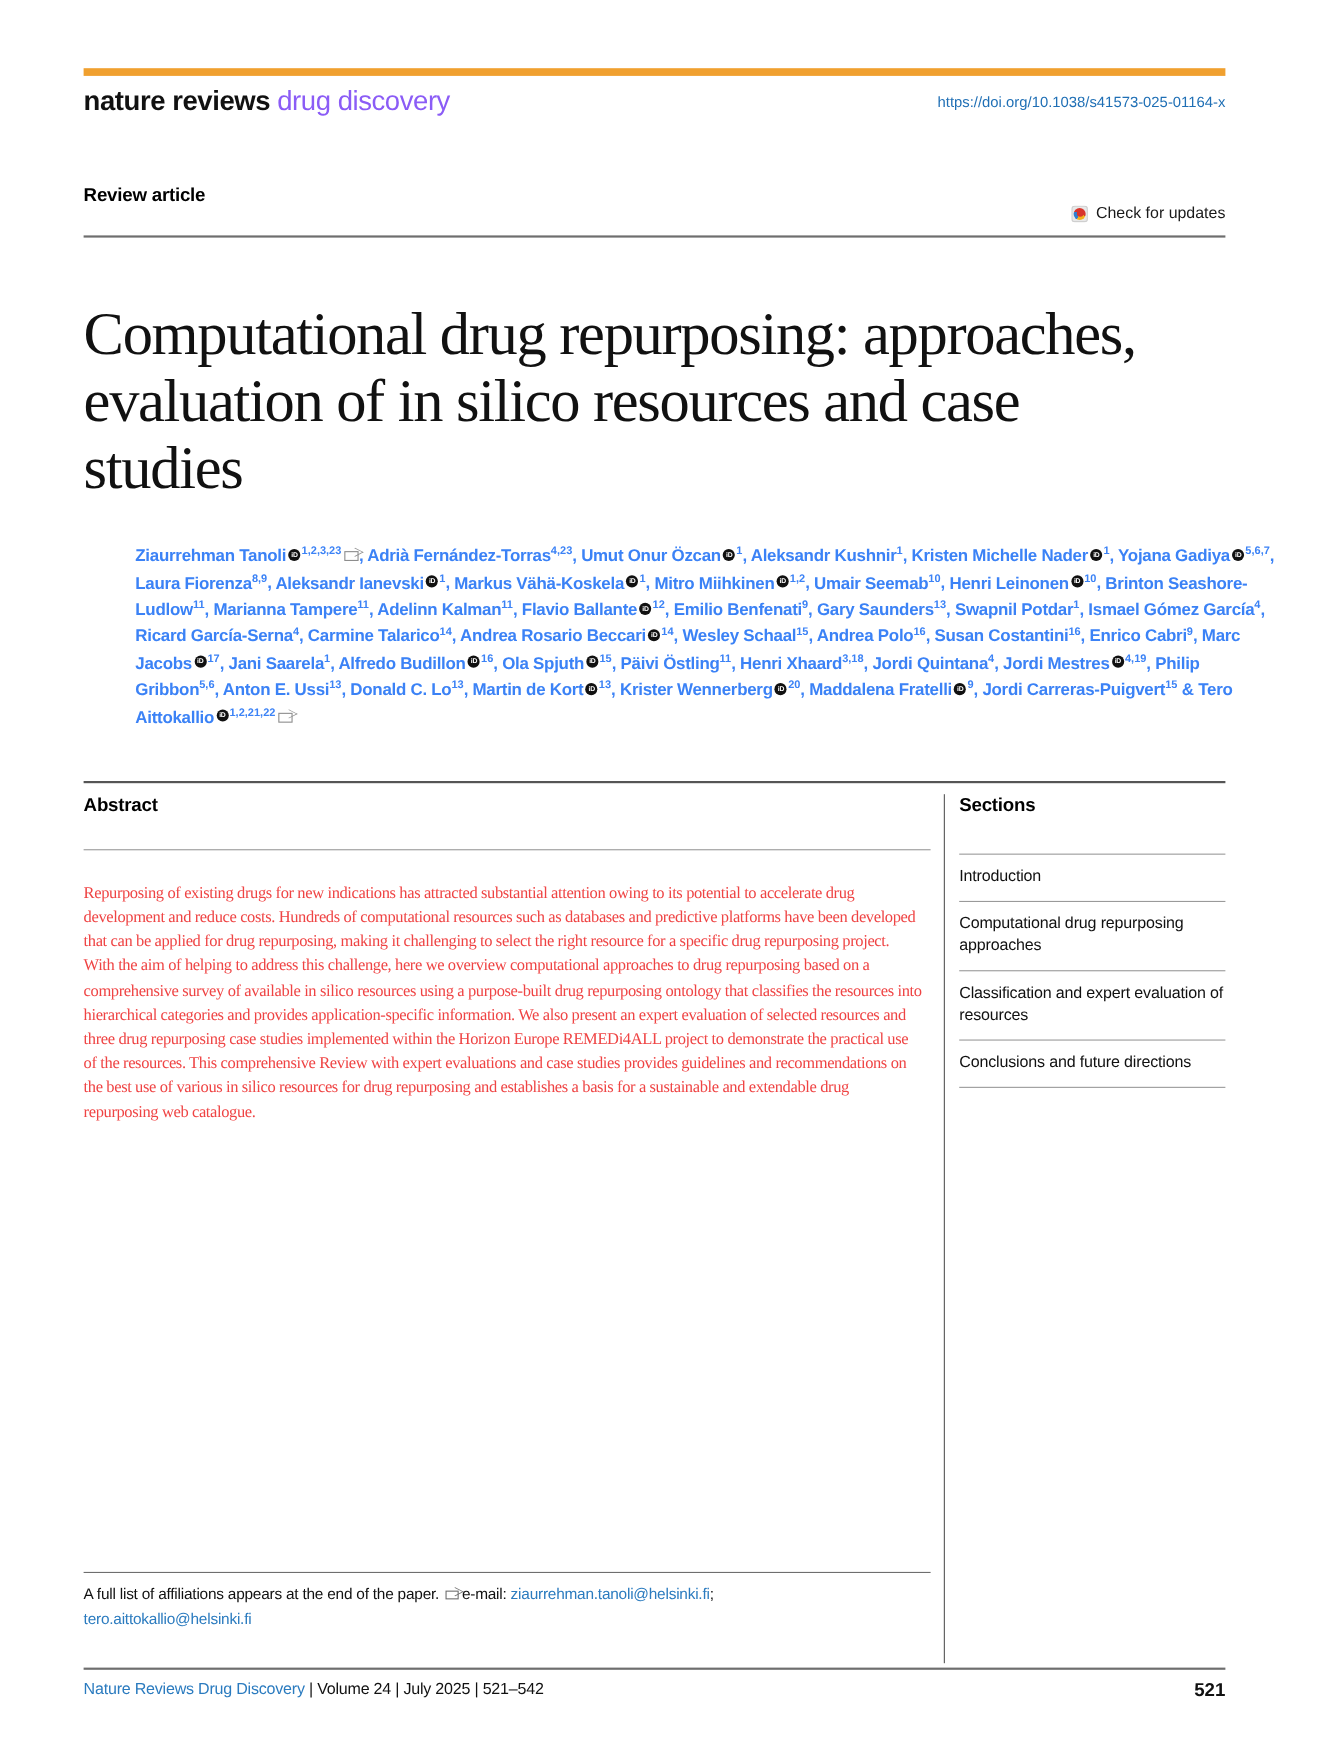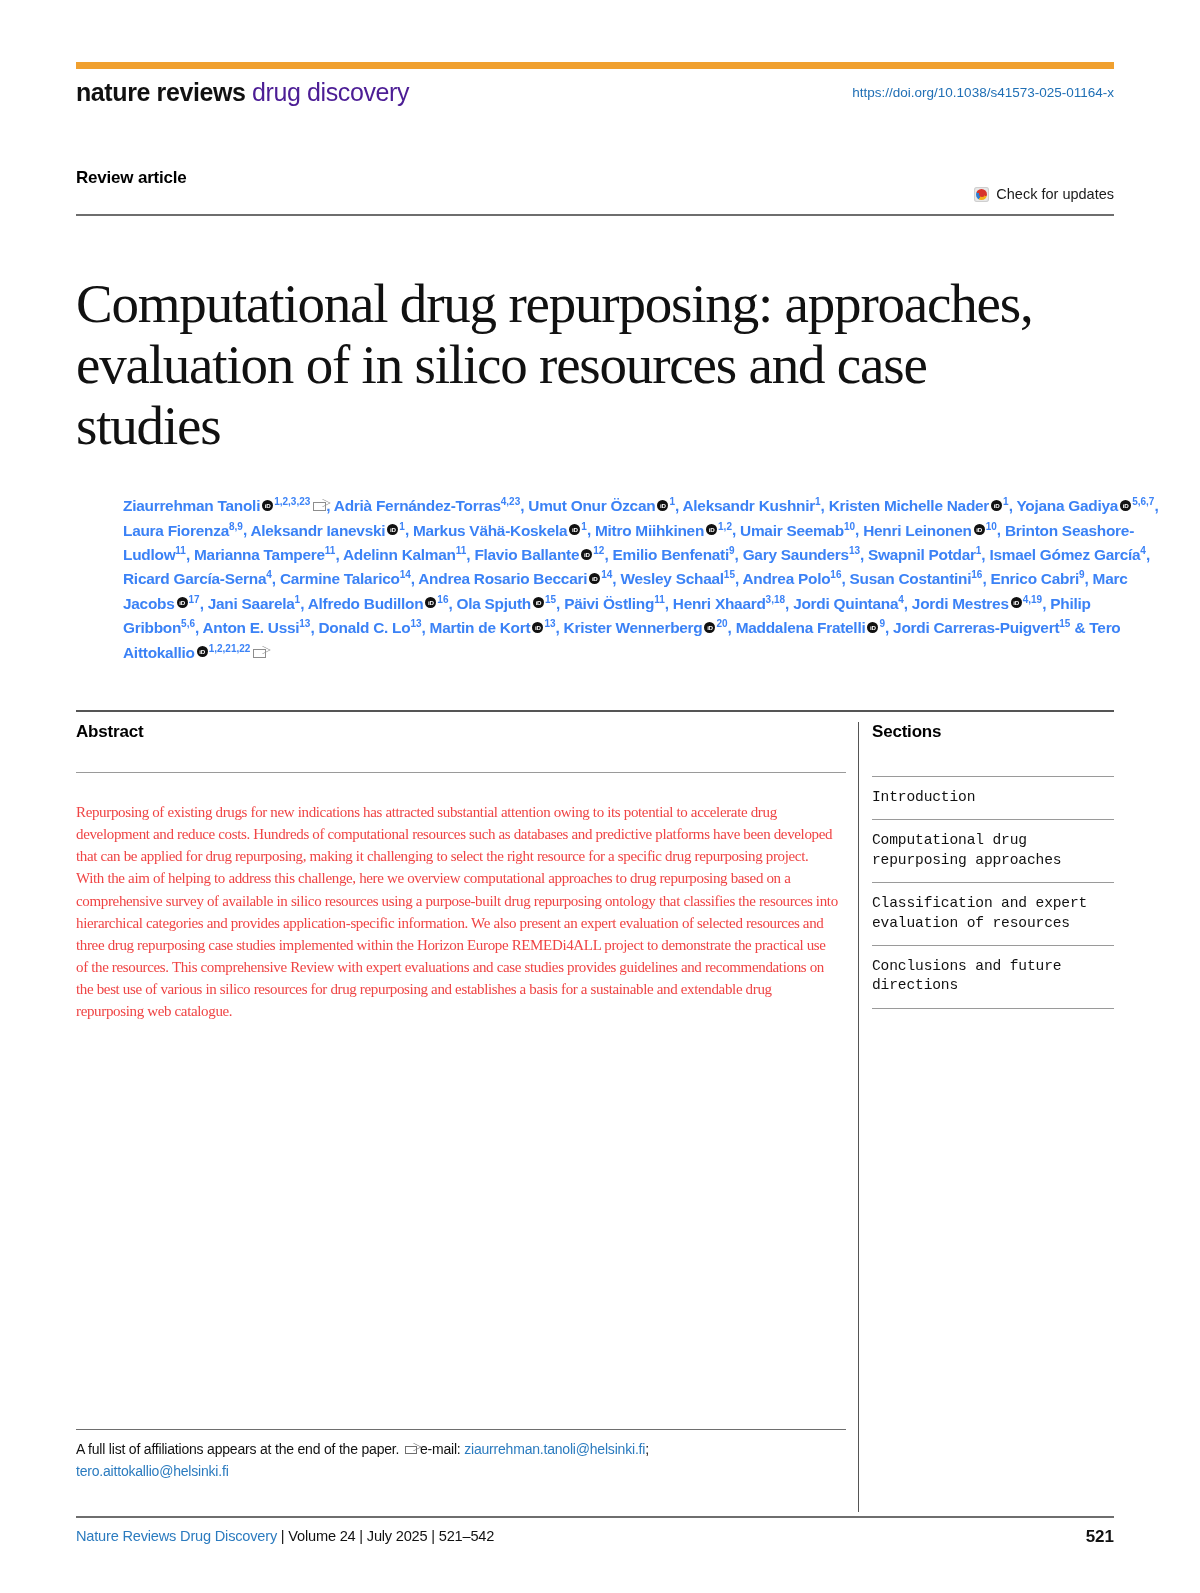--- a/index.html
+++ b/index.html
@@ -16,21 +16,21 @@
   
   .accent-bar {
     position:absolute; left:76px; top:62px; width:1038px; height:7px;
     background:#f0a02f;
   }
   .masthead {
     position:absolute; left:76px; top:78px; width:700px;
     font-size:25px; letter-spacing:-0.4px; white-space:nowrap;
   }
   .masthead .nr { font-weight:700; color:#111; }
-  .masthead .dd { font-weight:400; color:#4c1d95; }
+  .masthead .dd { font-weight:400; color:#8b5cf6; }
   .doi {
     position:absolute; right:86px; top:85px;
     font-size:13.5px; color:#1f6fb5; text-decoration:none; white-space:nowrap;
   }
 
   
   .kicker {
     position:absolute; left:76px; top:168px;
     font-size:17px; font-weight:700; letter-spacing:-0.2px;
   }
@@ -114,21 +114,21 @@
 
   
   .vrule { position:absolute; left:858px; top:722px; width:1.4px; height:790px; background:#555; }
 
   
   .col-right { position:absolute; left:872px; top:722px; width:242px; }
   .h-sections { font-size:17px; font-weight:700; letter-spacing:-0.2px; margin:0; }
   .sec-list { margin:34px 0 0 0; padding:0; list-style:none; }
   .sec-item {
     font-size:14.6px; line-height:1.33; letter-spacing:-0.15px; color:#111;
-    padding:11px 0 12px 0; border-top:1.2px solid #9a9a9a;font-family:Liberation Mono, monospace;
+    padding:11px 0 12px 0; border-top:1.2px solid #9a9a9a;
   }
   .sec-item:last-child { border-bottom:1.2px solid #9a9a9a; }
 
   
   .rule-foot {
     position:absolute; left:76px; top:1429px; width:770px; height:1.2px; background:#6e6e6e;
   }
   .footnote {
     position:absolute; left:76px; top:1438px; width:790px;
     font-size:14px; line-height:1.6; letter-spacing:-0.2px; color:#111;

